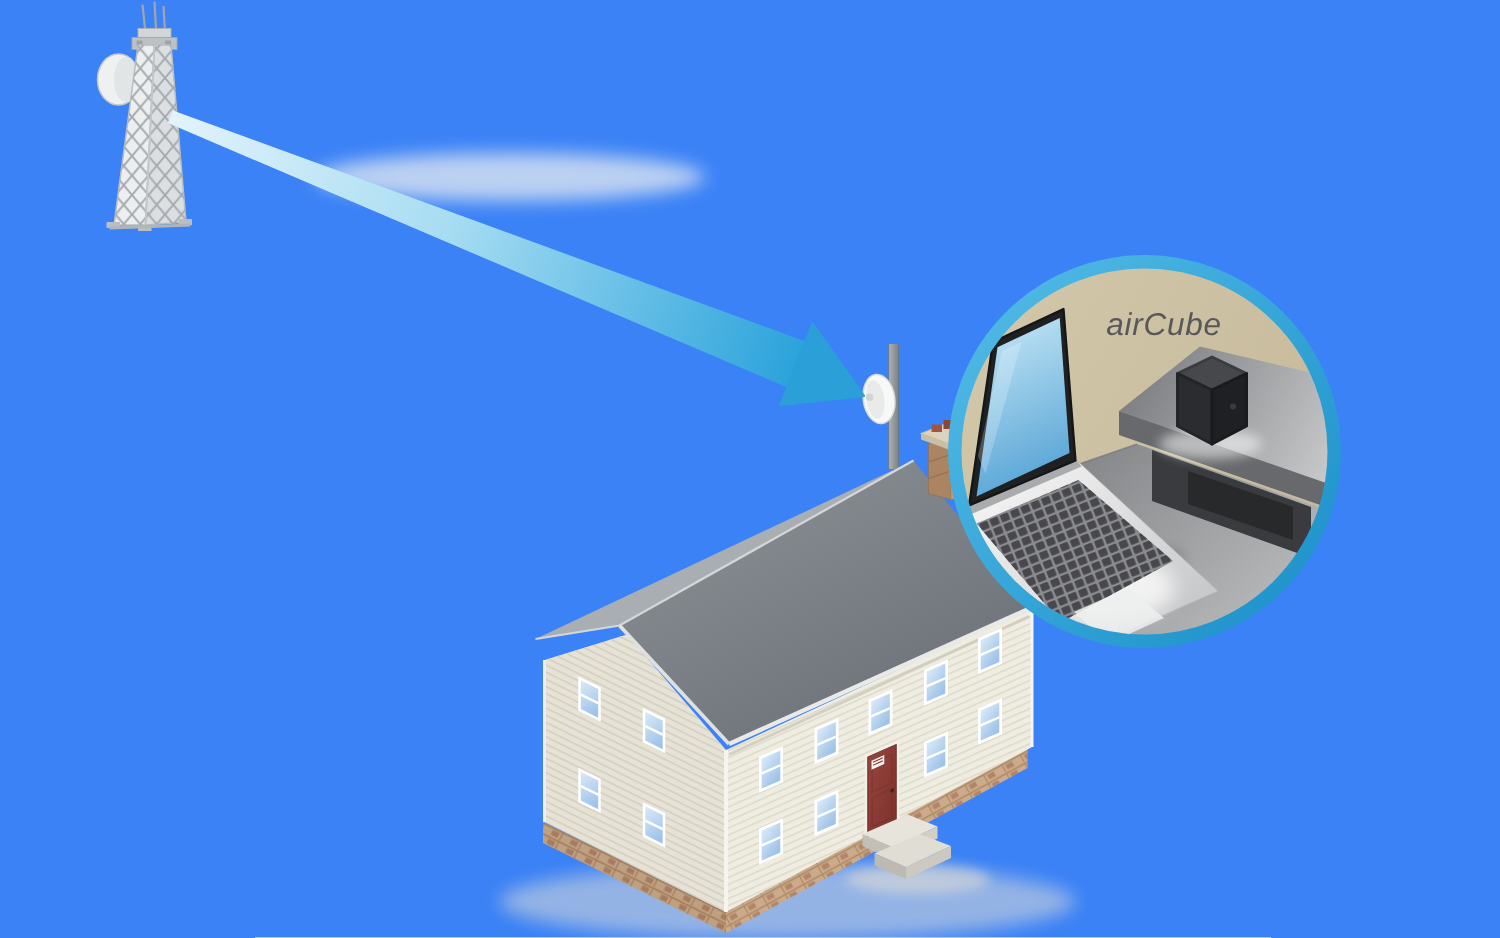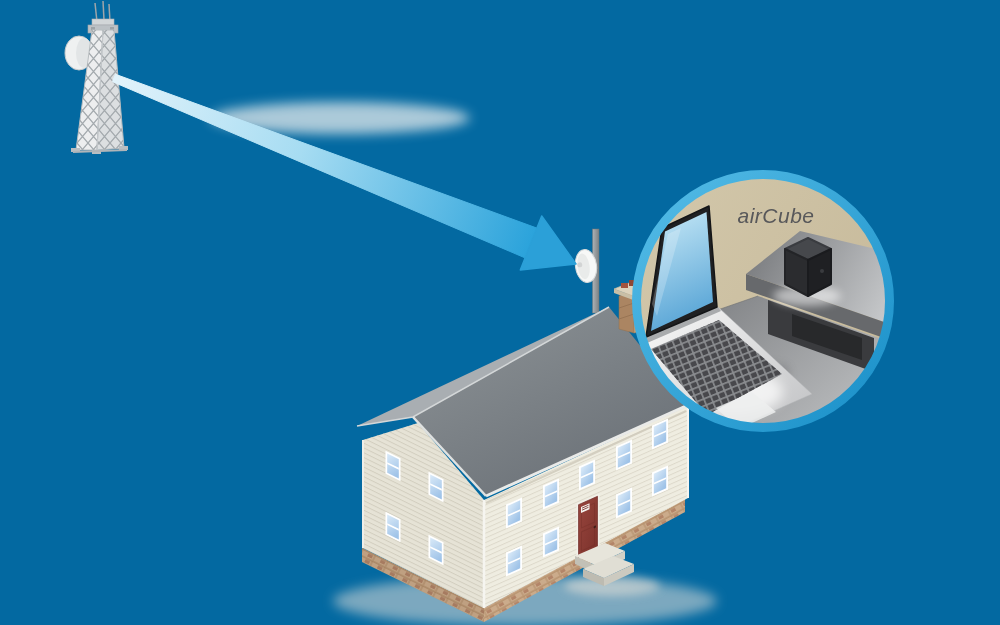--- a/index.html
+++ b/index.html
@@ -1,16 +1,16 @@
 <!DOCTYPE html>
 <html><head>
 <meta charset="utf-8">
 <style>
   html,body{margin:0;padding:0;background:#ffffff;}
-  .stage{position:relative;width:1000px;height:625px;background:#0369a1;overflow:hidden;
+  .stage{position:relative;width:1000px;height:625px;background:#3b82f6;overflow:hidden;
          font-family:"Liberation Sans", sans-serif;}
   svg{display:block}
   .aircube-label{font-family:"Liberation Sans", sans-serif;font-style:italic;font-size:21px;
                  letter-spacing:.5px;fill:#58585A;}
 </style>
 </head>
 <body>
 
 <div class="stage">
 <svg width="1000" height="625" viewBox="0 0 1000 625">

